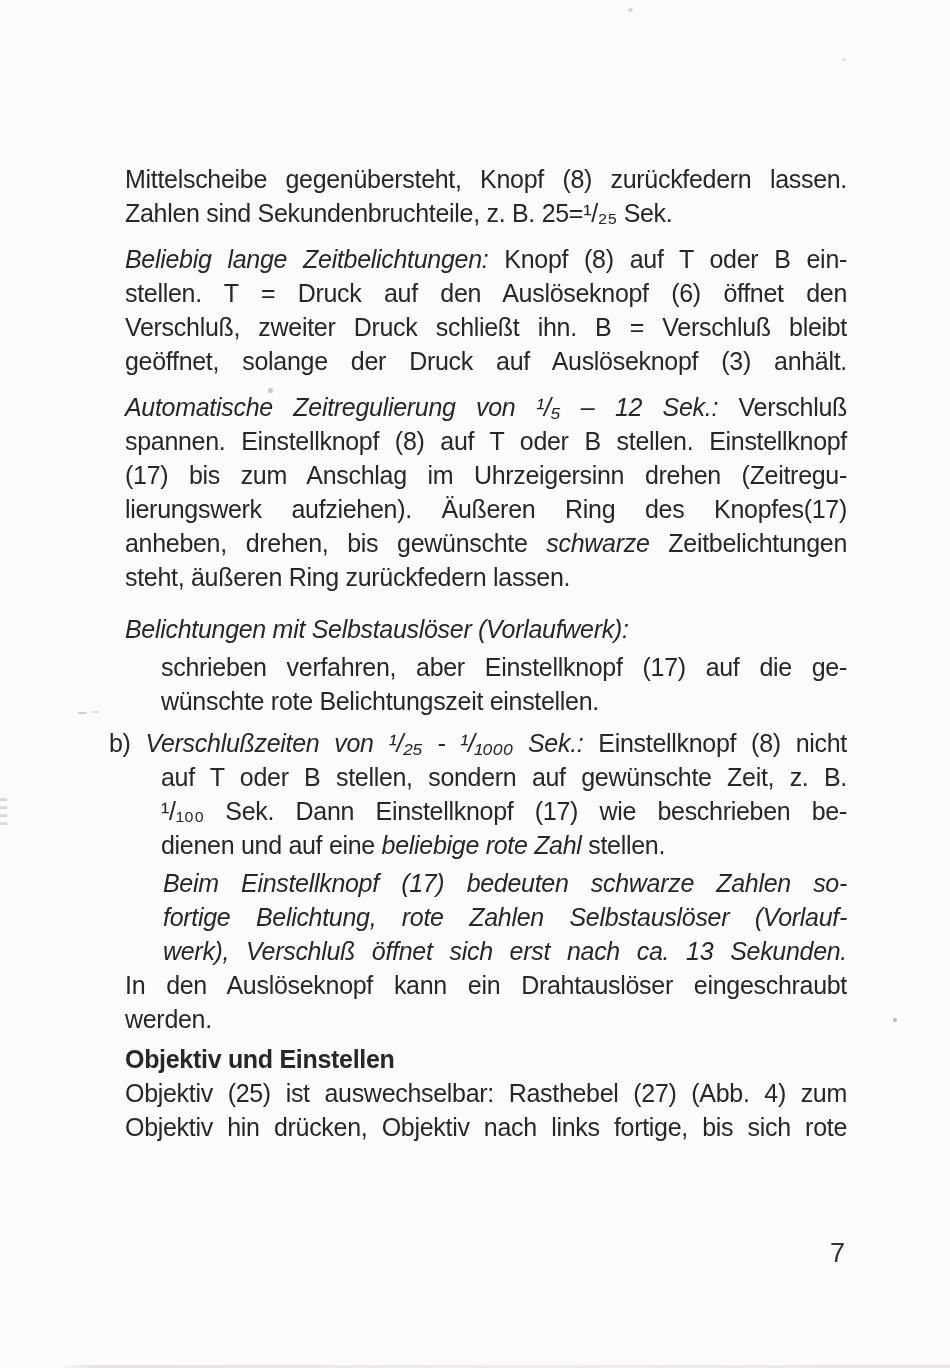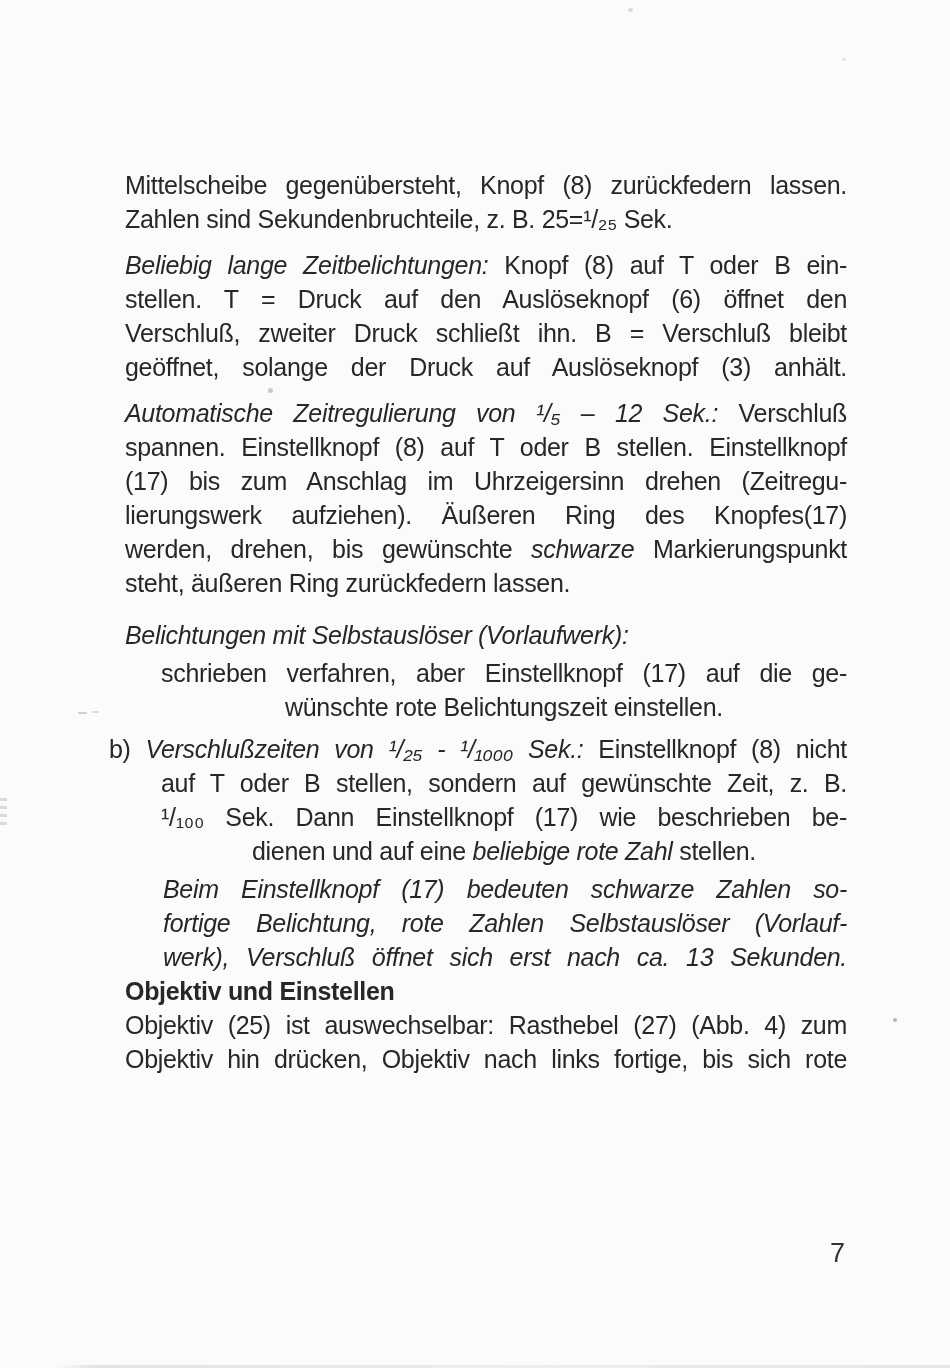--- a/index.html
+++ b/index.html
@@ -3,28 +3,28 @@
 <meta charset="utf-8">
 <style>
   html,body{margin:0;padding:0;}
   body{
     width:950px;height:1368px;position:relative;overflow:hidden;
     background:#fcfbf9;
     font-family:"Liberation Sans","DejaVu Sans",sans-serif;
     color:#272727;
   }
   .page-inner{
-    position:absolute;left:125px;top:168px;width:722px;
+    position:absolute;left:125px;top:162px;width:722px;
     font-size:25px;letter-spacing:-0.3px;line-height:34px;
   }
   .ln{min-height:34px;}
   .just{text-align:justify;text-align-last:justify;text-justify:inter-word;}
   .it{font-style:italic;}
   .bold{font-weight:700;}
-  .indent{padding-left:36px;text-align:center;}
+  .indent{padding-left:36px;}
   .hang{margin-left:-16px;}
   .note-block{padding-left:38px;font-style:italic;}
   .mb12{margin-bottom:12px;}
   .mb24{margin-bottom:18px;}
   .mb4{margin-bottom:4px;}
   .mb8{margin-bottom:8px;}
   .mb6{margin-bottom:6px;}
   .page-number{
     position:absolute;left:830px;top:1238px;
     font-size:27px;color:#333;
@@ -63,21 +63,21 @@
     <div class="ln just">stellen. T = Druck auf den Auslöseknopf (6) öffnet den</div>
     <div class="ln just">Verschluß, zweiter Druck schließt ihn. B = Verschluß bleibt</div>
     <div class="ln just">geöffnet, solange der Druck auf Auslöseknopf (3) anhält.</div>
   </div>
 
   <div class="mb24">
     <div class="ln just"><span class="it">Automatische Zeitregulierung von ¹/₅ – 12 Sek.: </span><span>Verschluß</span></div>
     <div class="ln just">spannen. Einstellknopf (8) auf T oder B stellen. Einstellknopf</div>
     <div class="ln just">(17) bis zum Anschlag im Uhrzeigersinn drehen (Zeitregu-</div>
     <div class="ln just">lierungswerk aufziehen). Äußeren Ring des Knopfes(17)</div>
-    <div class="ln just"><span>werden, drehen, bis gewünschte </span><span class="it">schwarze</span><span> Markierungspunkt</span></div>
+    <div class="ln just"><span>anheben, drehen, bis gewünschte </span><span class="it">schwarze</span><span> Zeitbelichtungen</span></div>
     <div class="ln">steht, äußeren Ring zurückfedern lassen.</div>
   </div>
 
   <div class="ln it mb4">Belichtungen mit Selbstauslöser (Vorlaufwerk):</div>
 
   <div class="mb8">
     <div class="ln just indent">schrieben verfahren, aber Einstellknopf (17) auf die ge-</div>
     <div class="ln indent">wünschte rote Belichtungszeit einstellen.</div>
   </div>
 
@@ -87,20 +87,24 @@
     <div class="ln just indent">¹/₁₀₀ Sek. Dann Einstellknopf (17) wie beschrieben be-</div>
     <div class="ln indent"><span>dienen und auf eine </span><span class="it">beliebige rote Zahl</span><span> stellen.</span></div>
   </div>
 
   <div class="note-block">
     <div class="ln just">Beim Einstellknopf (17) bedeuten schwarze Zahlen so-</div>
     <div class="ln just">fortige Belichtung, rote Zahlen Selbstauslöser (Vorlauf-</div>
     <div class="ln just">werk), Verschluß öffnet sich erst nach ca. 13 Sekunden.</div>
   </div>
 
+  <div class="mb6">
+    <div class="ln just">In den Auslöseknopf kann ein Drahtauslöser eingeschraubt</div>
+    <div class="ln">werden.</div>
+  </div>
 
   <div class="ln bold">Objektiv und Einstellen</div>
 
   <div>
     <div class="ln just">Objektiv (25) ist auswechselbar: Rasthebel (27) (Abb. 4) zum</div>
     <div class="ln just">Objektiv hin drücken, Objektiv nach links fortige, bis sich rote</div>
   </div>
 
 </div>
 

